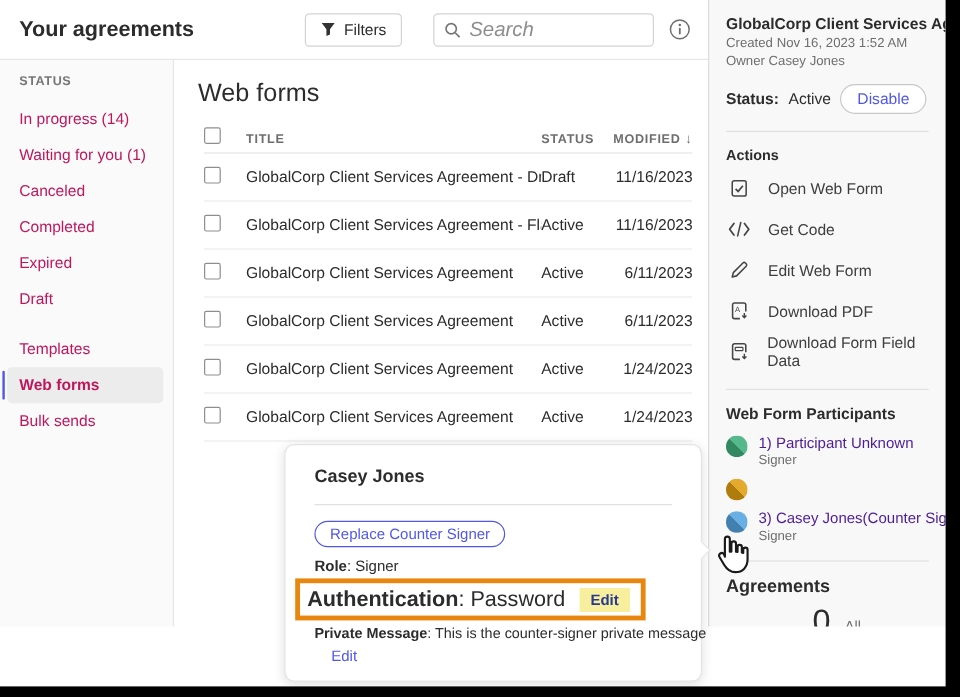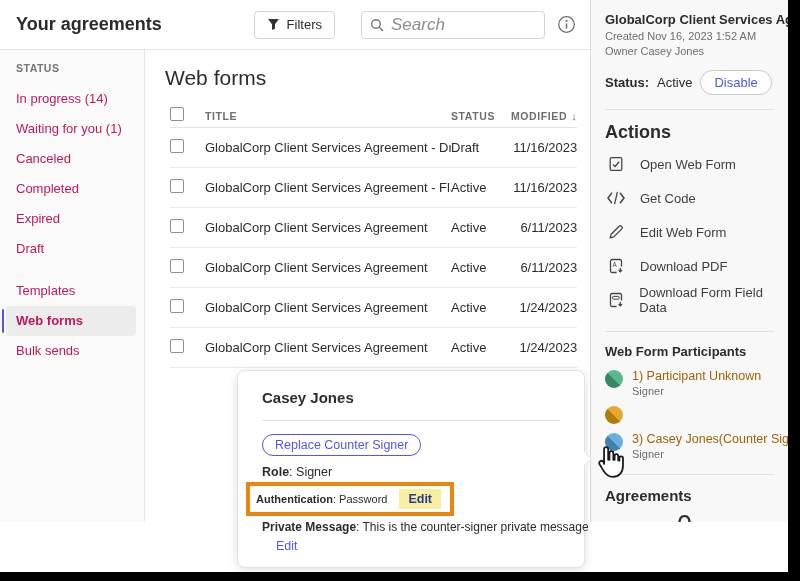--- a/index.html
+++ b/index.html
@@ -46,50 +46,50 @@
 
   
   .panel { flex:1; background:#f8f8f8; border-left:1px solid #dcdcdc; padding:12px 0 0 14px; position:relative; overflow:hidden; }
   .panel-title { font-size:13px; font-weight:bold; color:#2c2c2c; white-space:nowrap; overflow:hidden; }
   .panel-sub { font-size:11px; color:#6e6e6e; margin-top:3px; }
   .status-row { display:flex; align-items:center; gap:8px; margin-top:13px; font-size:13px; }
   .status-lbl { font-weight:bold; }
   .btn-disable { border:1px solid #c8c8c8; background:#fff; border-radius:14px; color:#5258e4;
     font-size:13px; font-family:inherit; padding:4px 13px; cursor:pointer; }
   .pdivider { border:none; border-top:1px solid #e1e1e1; margin:14px 14px 0 0; }
-  .sec-title { font-size:18px; font-weight:bold; margin-top:12px; }
+  .sec-title { font-size:12px; font-weight:bold; margin-top:12px; }
   .actions { margin-top:4px; }
   .action { display:flex; align-items:center; gap:15px; height:34px; font-size:13px; color:#3e3e3e; cursor:pointer; padding-left:2px; }
   .aicon { width:18px; display:flex; justify-content:center; }
   .sec-title.sm { font-size:13px; }
   .parts { margin-top:10px; }
   .part { display:flex; gap:9px; margin-bottom:8px; cursor:pointer; }
   .avatar { width:18px; height:18px; border-radius:50%; flex:0 0 18px; margin-top:1px;
     background-image:linear-gradient(225deg, rgba(255,255,255,.12) 50%, rgba(0,0,0,.22) 50%); }
-  .part-name { font-size:12.5px; color:#a16207; white-space:nowrap; }
+  .part-name { font-size:12.5px; color:#4c1d95; white-space:nowrap; }
   .part-role { font-size:11px; color:#6e6e6e; margin-top:2px; }
   .hand-cursor { position:absolute; left:4px; top:444px; z-index:6; pointer-events:none; }
   .agree-row { display:flex; align-items:flex-end; gap:12px; margin:8px 0 0 72px; }
   .agree-count { font-size:27px; color:#2c2c2c; line-height:1; }
   .agree-all { font-size:12px; color:#6e6e6e; padding-bottom:3px; }
 
   
   .popup { position:absolute; left:237px; top:370px; width:348px; height:198px; background:#fff;
     border:1px solid #e4e4e4; border-radius:8px; box-shadow:0 2px 10px rgba(0,0,0,.13); z-index:10; padding:18px 24px 0 24px; }
   .popup-arrow { position:absolute; right:-6px; top:82px; width:11px; height:11px; background:#fff;
     border-right:1px solid #e4e4e4; border-top:1px solid #e4e4e4; transform:rotate(45deg); }
   .popup h3 { font-size:15px; font-weight:bold; margin-bottom:14px; }
   .popup hr { border:none; border-top:1px solid #e1e1e1; margin-bottom:13px; }
   .btn-replace { border:1px solid #5258e4; background:#fff; color:#5258e4; border-radius:14px;
     font-size:12.5px; font-family:inherit; padding:3px 12px; cursor:pointer; }
   .kv { font-size:12.5px; margin-top:9px; }
   .kv b { font-weight:bold; }
   .auth-box { display:inline-flex; align-items:center; gap:12px; border:4px solid #e8860d; background:#fff;
     padding:3px 9px 3px 6px; margin:3px 0 1px -16px; }
-  .auth-box .kv-inline { font-size:11px; margin:0; }
+  .auth-box .kv-inline { font-size:18px; margin:0; }
   .edit-hl { background:#f8ef9e; color:#28398f; font-size:12.5px; font-weight:bold; padding:3px 9px; cursor:pointer; }
   .pm-line { font-size:12px; margin-top:3px; white-space:nowrap; }
   .edit-link { display:inline-block; color:#5258e4; font-size:12.5px; margin:5px 0 0 14px; cursor:pointer; }
 </style>
 </head>
 <body>
 
 <div class="screen">
   <div class="content">
 

